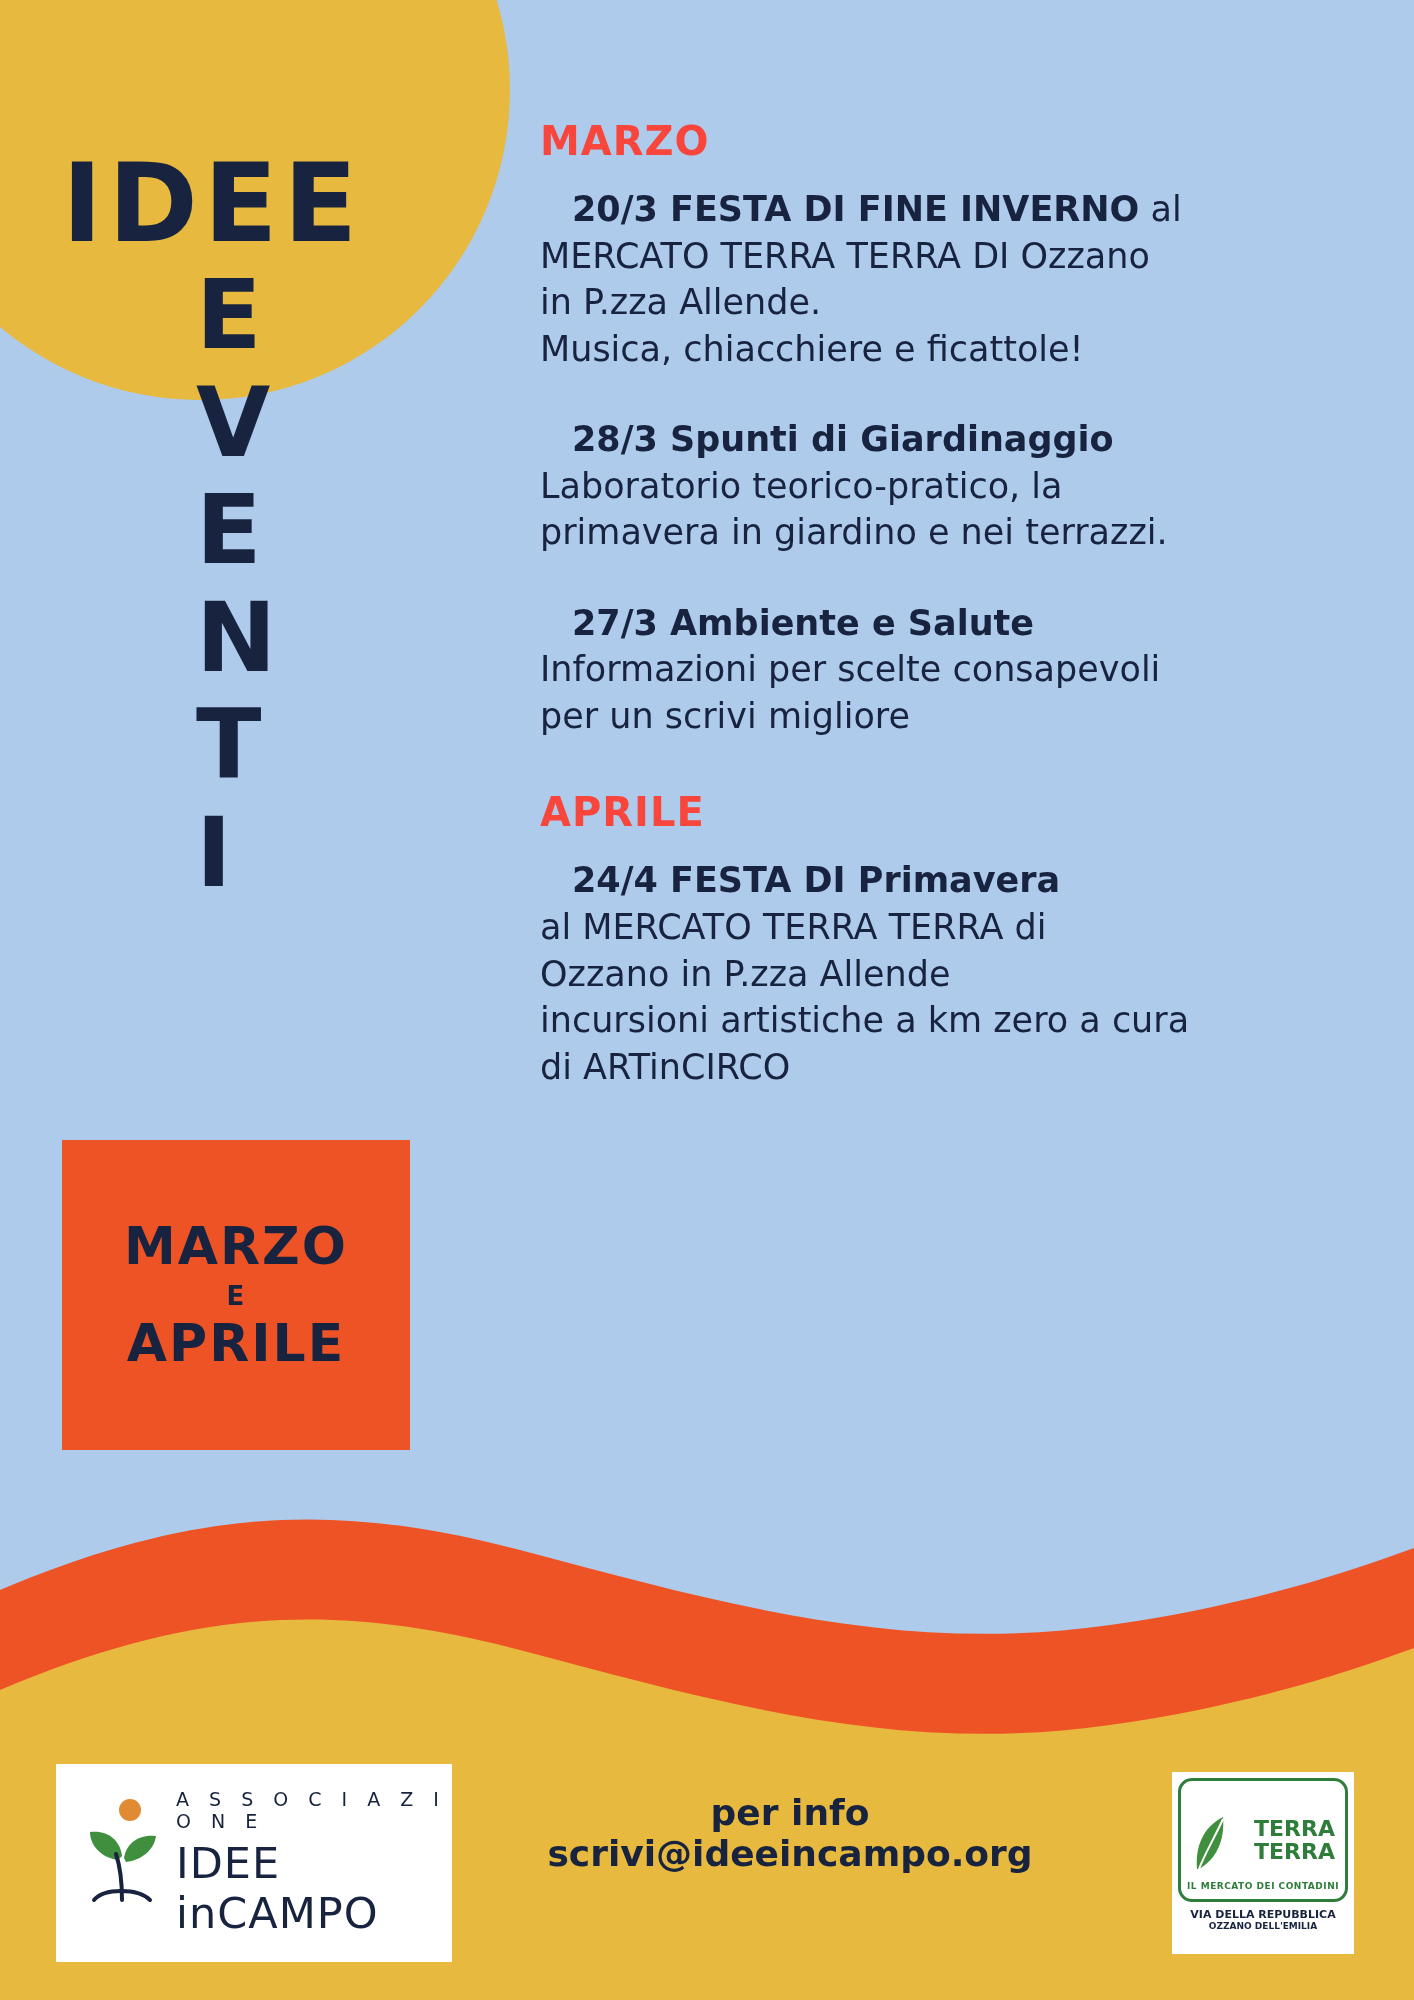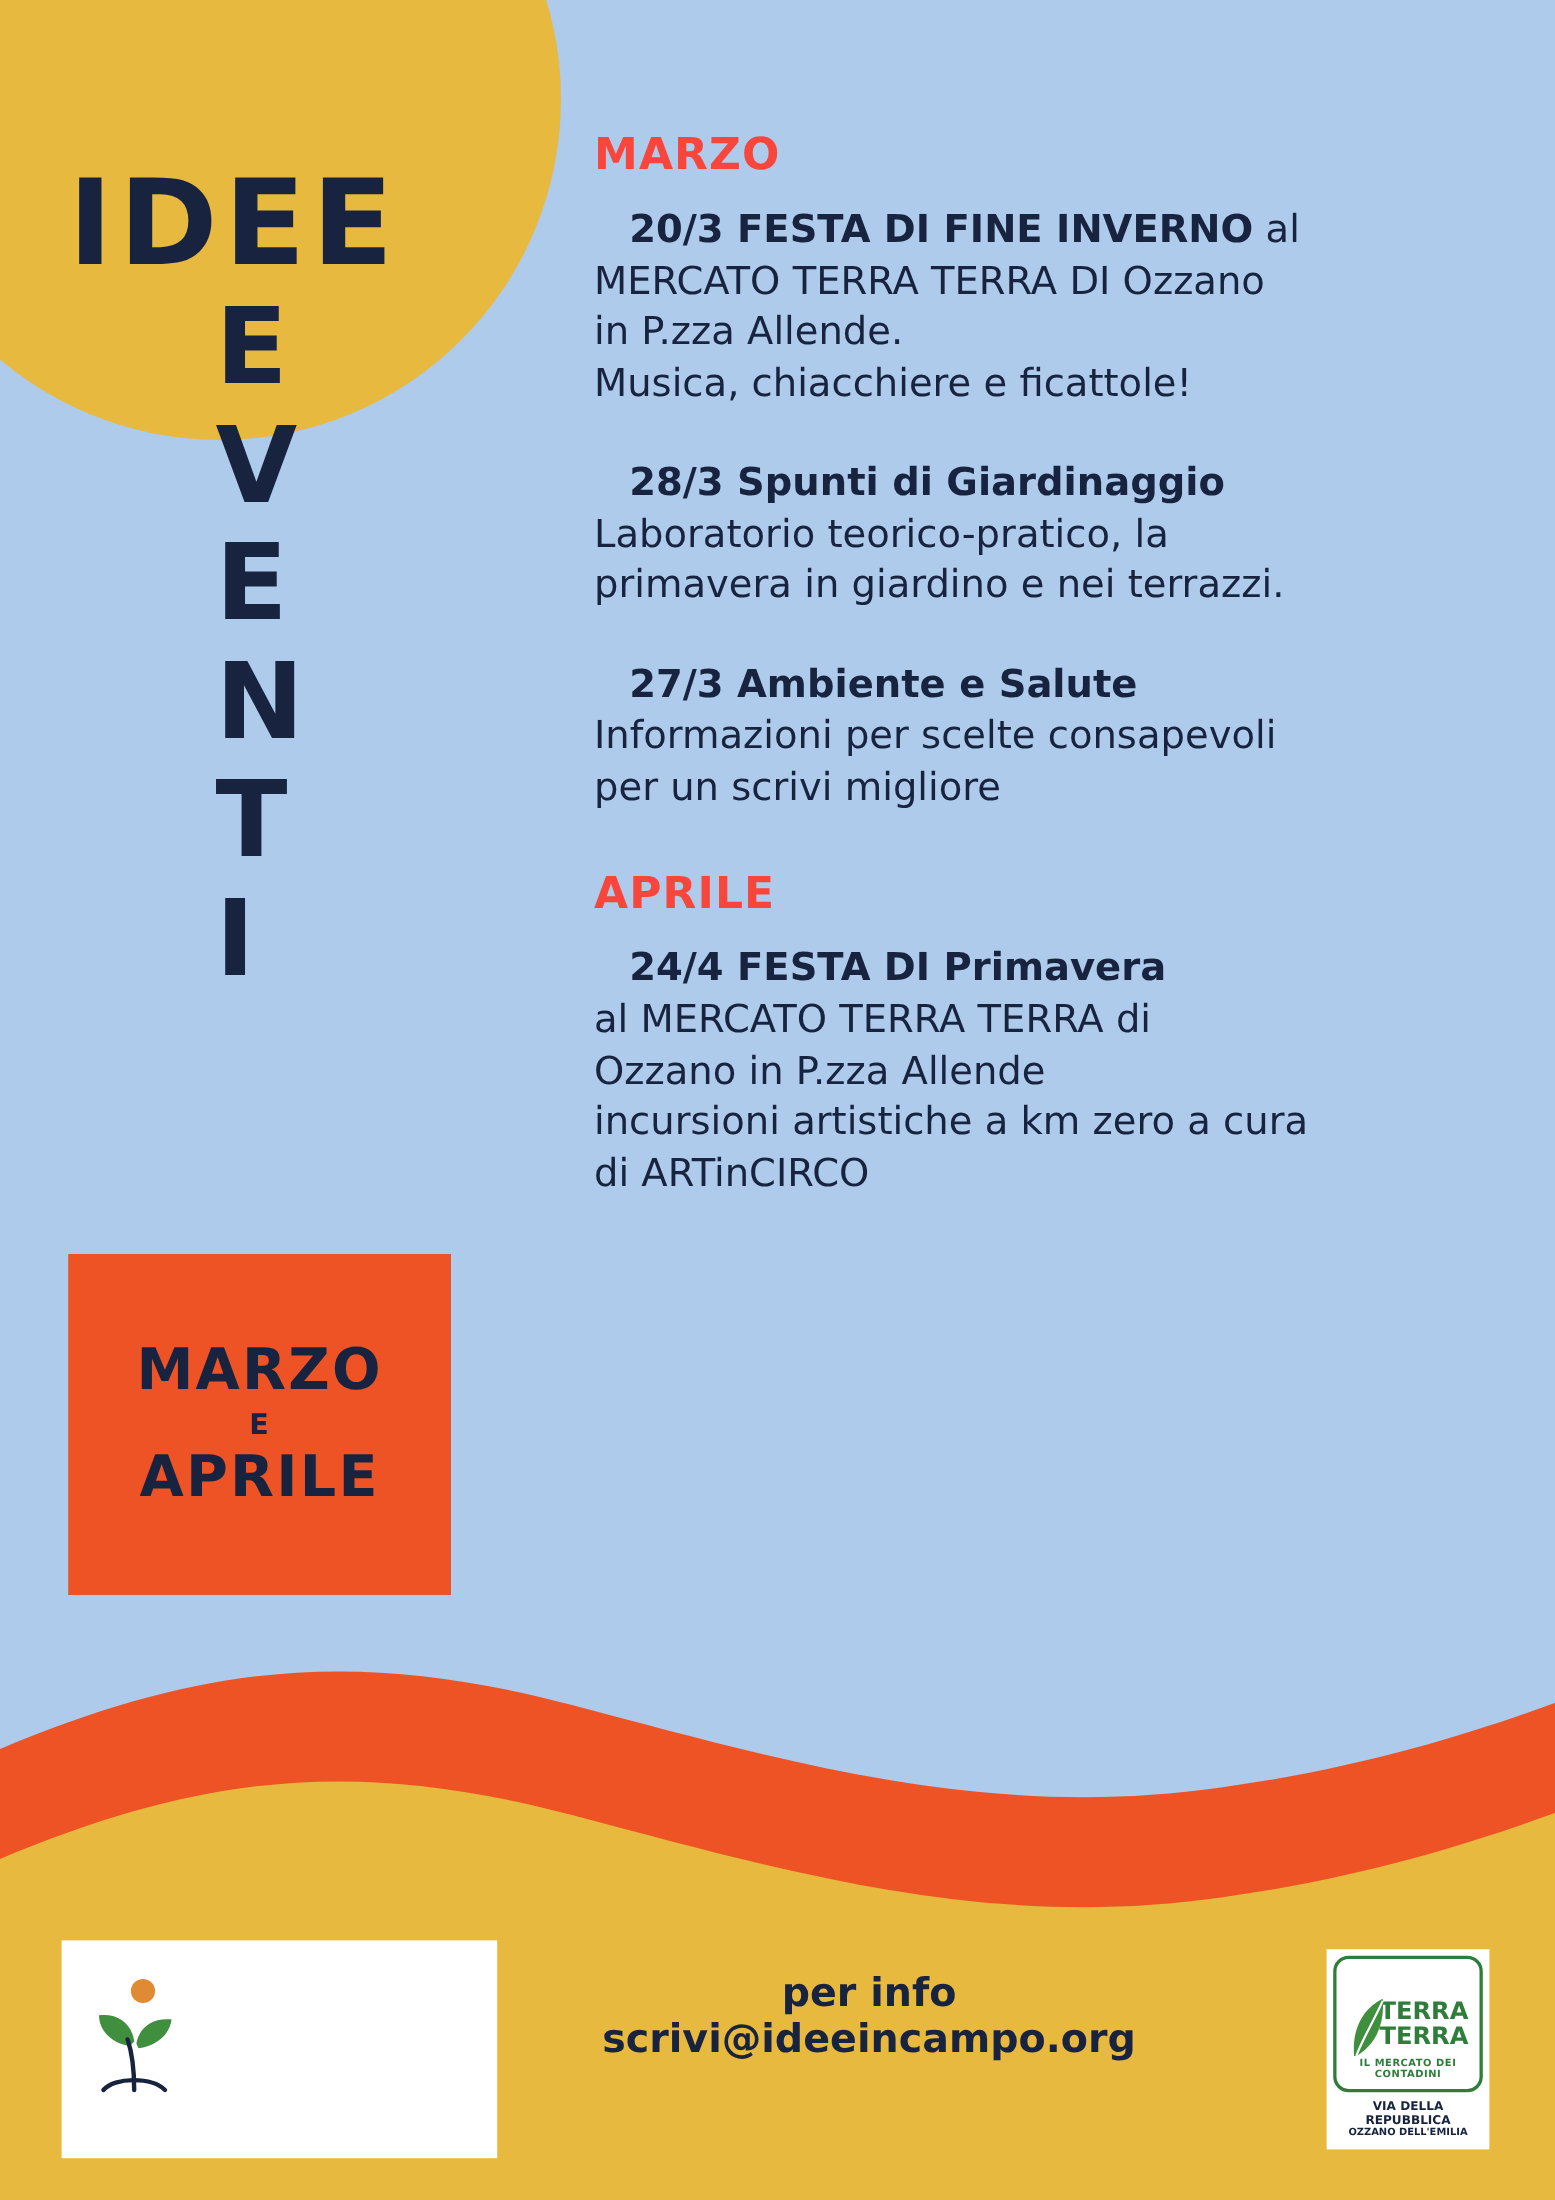--- a/index.html
+++ b/index.html
@@ -189,21 +189,21 @@
   .info .l1 {
     font-size: 36px;
   }
   .info .l2 {
     font-size: 36px;
   }
   .tt-box {
     position: absolute;
     right: 60px;
     top: 42px;
-    width: 148px;
+    width: 182px;
     height: 182px;
     background: #ffffff;
     box-sizing: border-box;
     padding: 6px;
     display: flex;
     flex-direction: column;
     align-items: center;
   }
   .tt-inner {
     border: 3px solid #2f7d3a;
@@ -326,20 +326,24 @@
 
     <div class="logo-box">
       <div class="logo-mark">
         <svg viewBox="0 0 104 150" width="104" height="150" aria-hidden="true">
           <circle cx="62" cy="22" r="11" fill="#e08a33"></circle>
           <path d="M50 72 C34 70 22 58 22 44 C40 42 52 52 54 68 Z" fill="#3f8f3f"></path>
           <path d="M58 74 C74 72 86 62 88 48 C70 46 58 56 56 70 Z" fill="#3f8f3f"></path>
           <path d="M54 112 C54 90 52 78 48 66" stroke="#18243f" stroke-width="4" fill="none" stroke-linecap="round"></path>
           <path d="M26 112 C36 100 70 100 82 112" stroke="#18243f" stroke-width="4" fill="none" stroke-linecap="round"></path>
         </svg>
+      </div>
+      <div class="logo-text">
+        <div class="assoc">A S S O C I A Z I O N E</div>
+        <div class="name">IDEE inCAMPO</div>
       </div>
     </div>
 
     <div class="info">
       <div class="l1">per info</div>
       <div class="l2">scrivi@ideeincampo.org</div>
     </div>
 
     <div class="tt-box">
       <div class="tt-inner">

